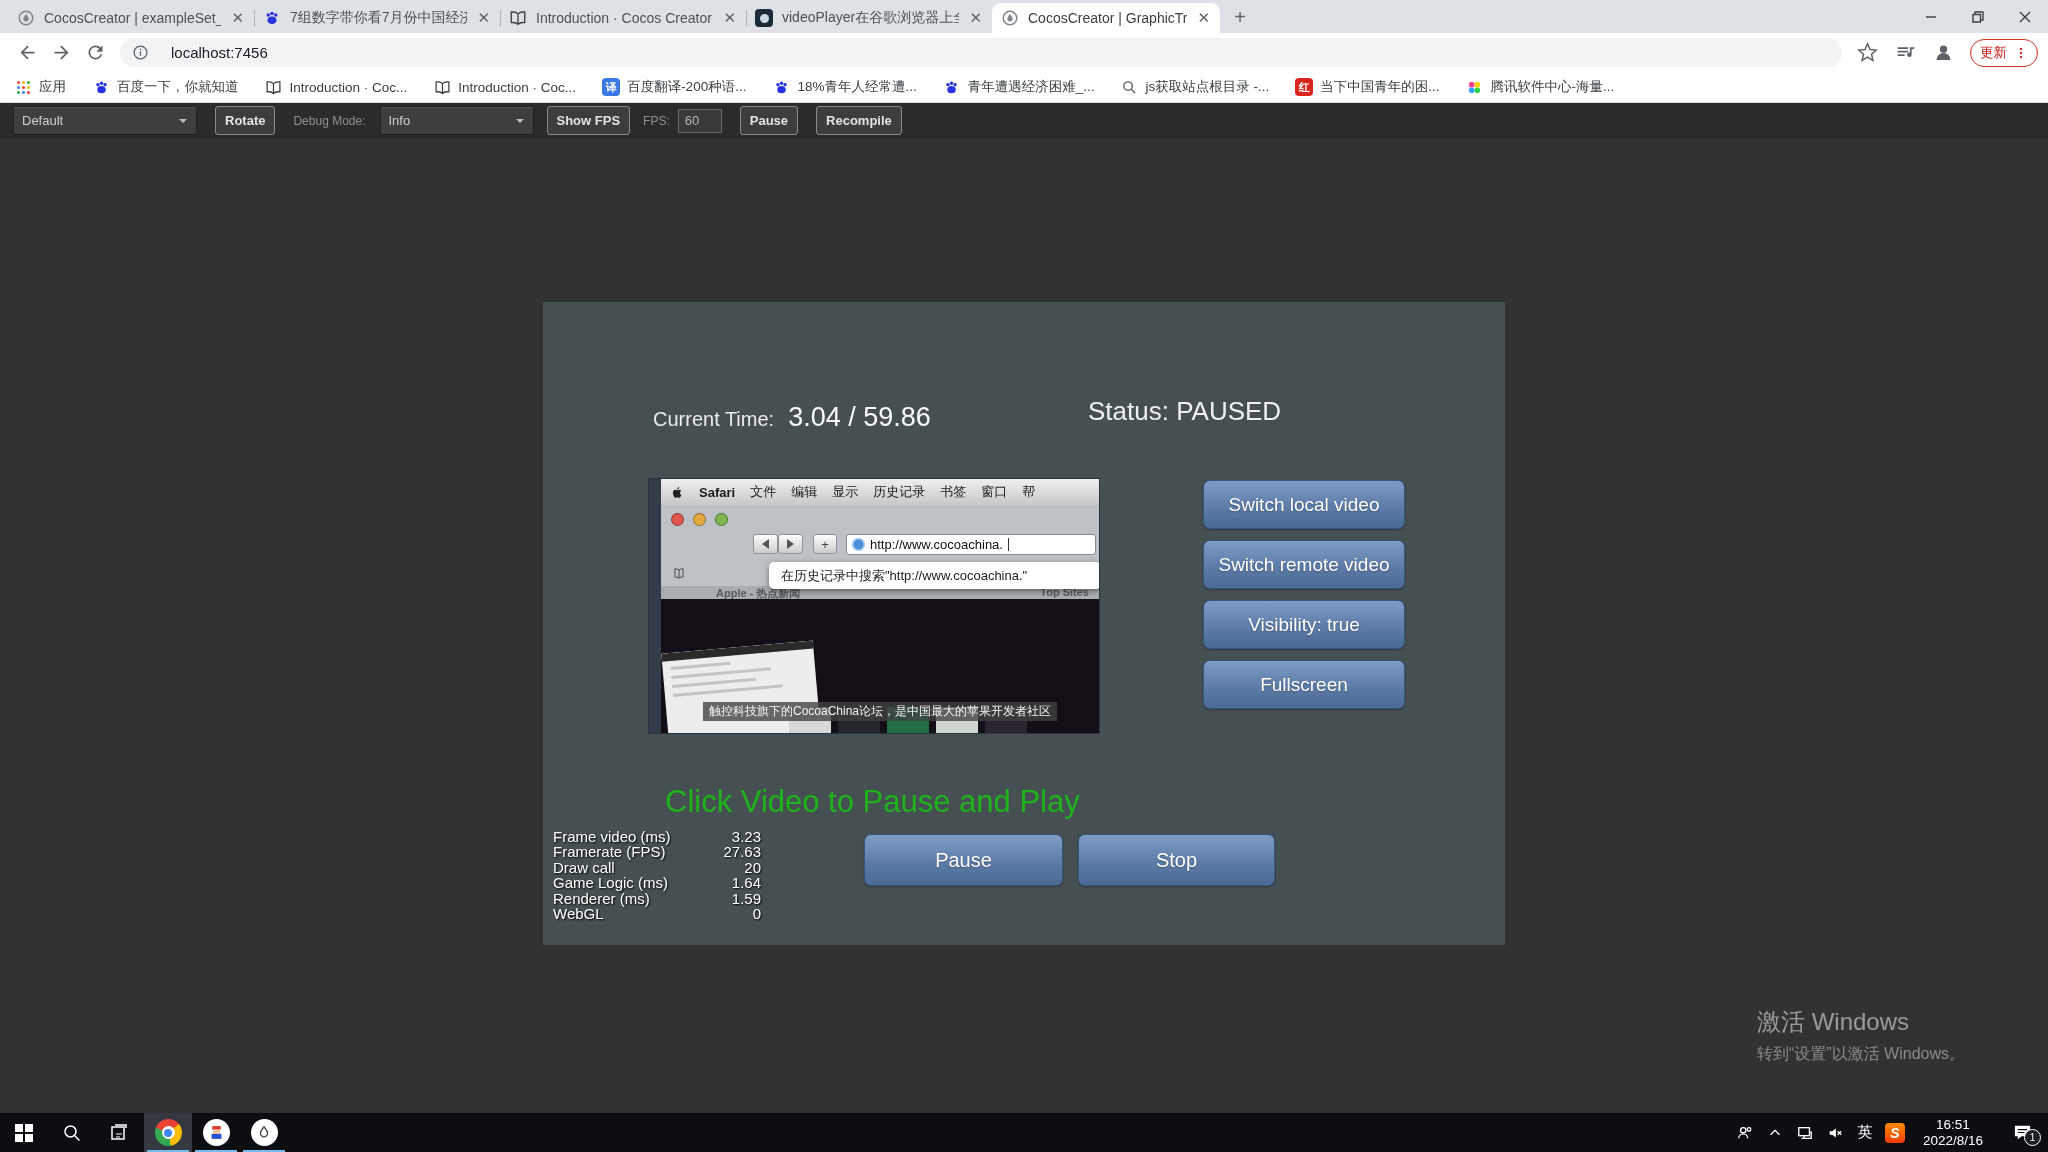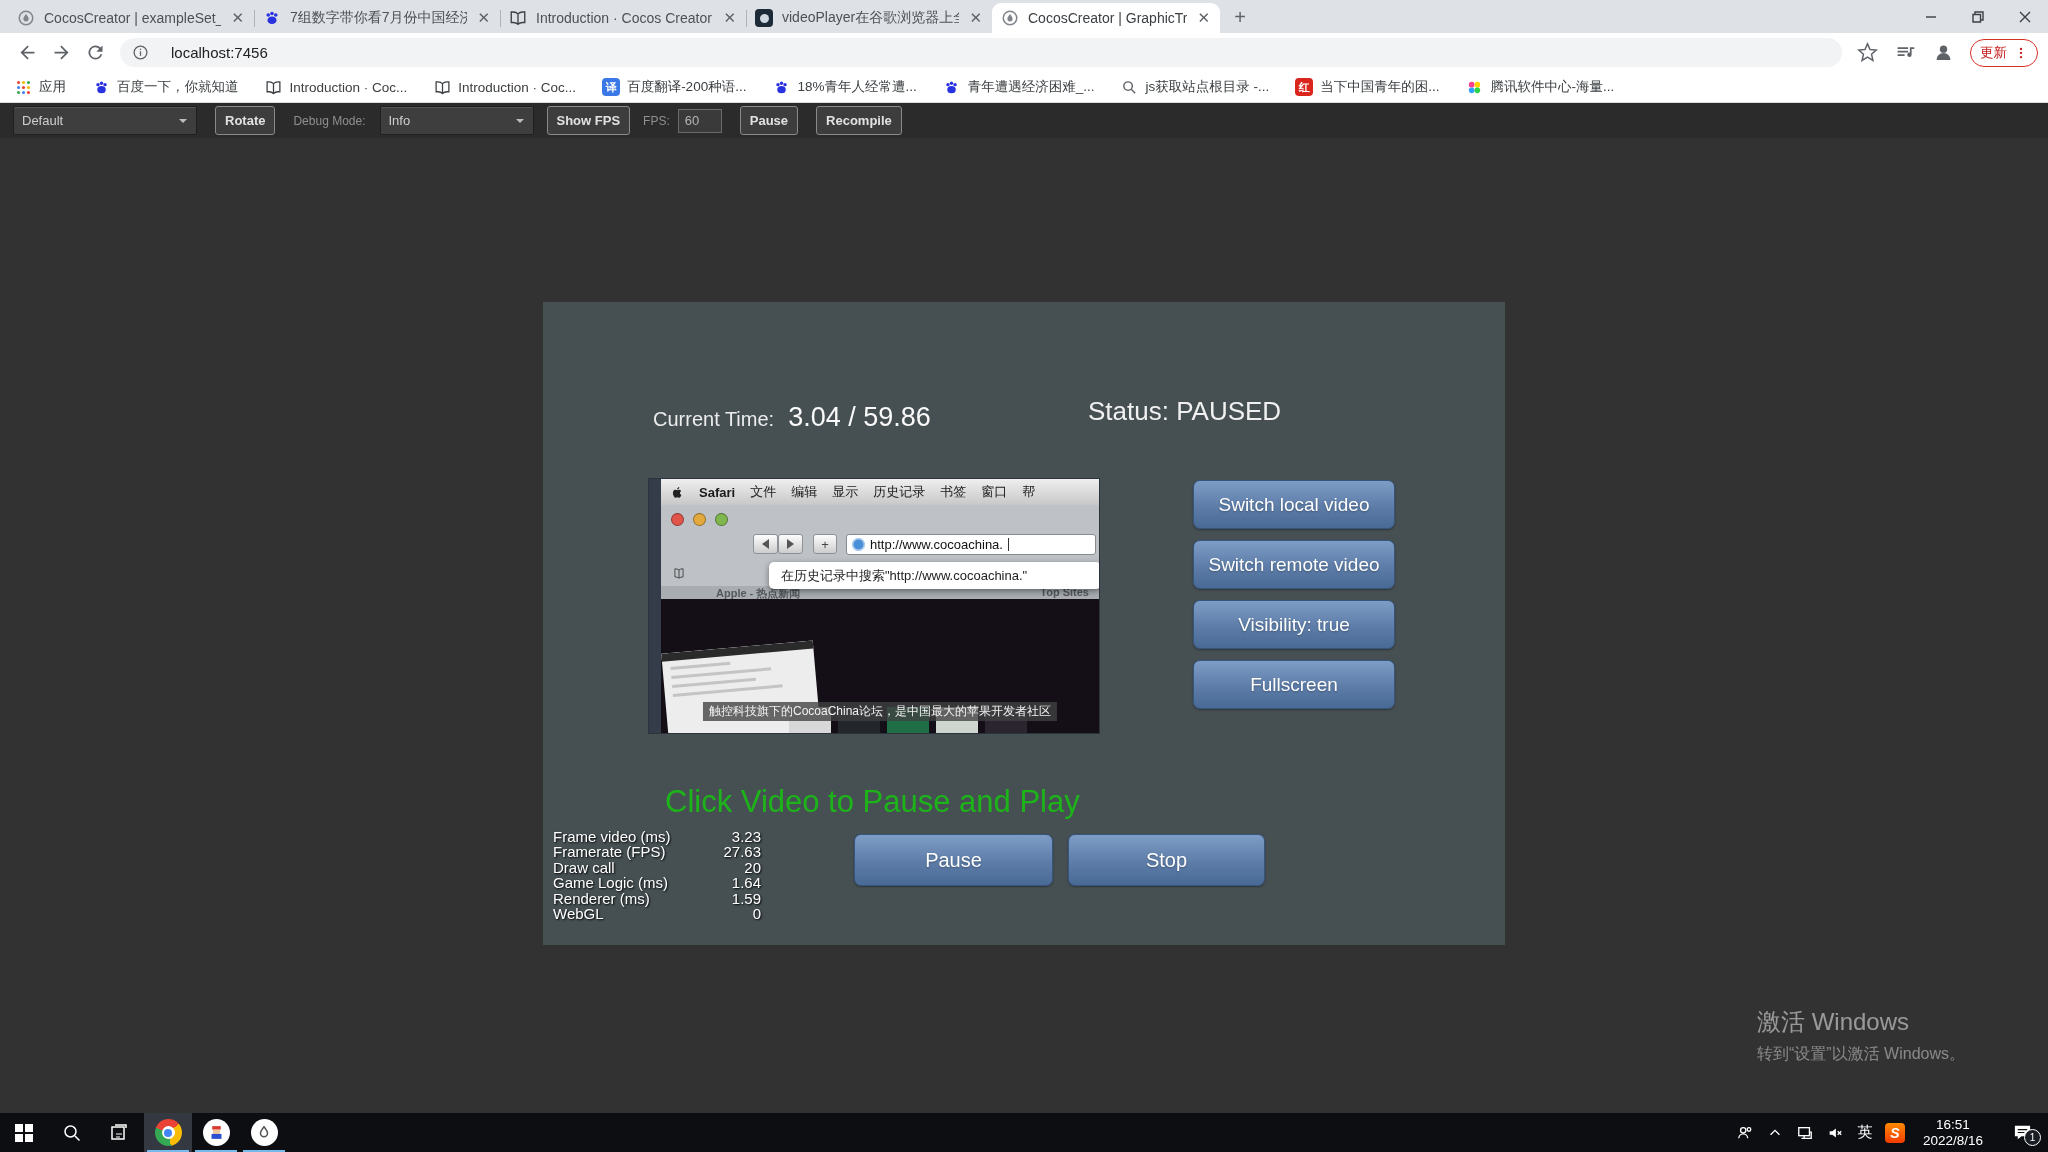--- a/index.html
+++ b/index.html
@@ -62,21 +62,21 @@
   .page{position:absolute;top:138px;left:0;width:2048px;height:975px;background:#323232;}
   .canvas{position:absolute;left:543px;top:164px;width:962px;height:643px;background:#465053;}
   .time-row{position:absolute;left:110px;top:100px;display:flex;align-items:baseline;gap:14px;color:#ececec;}
   .time-label{font-size:20px;}
   .time-value{font-size:27px;color:#fafafa;}
   .status{position:absolute;left:545px;top:94px;font-size:26px;color:#f0f0f0;}
   .hint{position:absolute;left:122px;top:472px;font-size:31px;color:#1db41a;margin-top:10px;}
 
   .blue-btn{background:linear-gradient(180deg,#7d9dc7 0%,#5d7da8 55%,#4a6a96 100%);
     border:1px solid #36557f;border-radius:7px;color:#fff;display:flex;align-items:center;justify-content:center;
-    box-shadow:0 1px 2px rgba(0,0,0,.35);text-shadow:0 1px 2px rgba(0,0,0,.3);cursor:pointer;}
+    box-shadow:0 1px 2px rgba(0,0,0,.35);text-shadow:0 1px 2px rgba(0,0,0,.3);cursor:pointer;margin-left:10px;}
   .side-btn{position:absolute;left:650px;width:200px;height:47px;font-size:19px;}
   .pb-btn{position:absolute;top:532px;height:50px;font-size:20px;z-index:2;}
 
   .stats{position:absolute;left:10px;top:527px;width:208px;z-index:3;font-size:15px;color:#fff;
     text-shadow:1px 1px 2px #000;}
   .stat-row{display:flex;justify-content:space-between;line-height:15.4px;}
 
   
   .video{position:absolute;left:106px;top:177px;width:450px;height:254px;background:#151019;
     overflow:hidden;cursor:pointer;box-shadow:0 0 0 1px #2b333c;}

